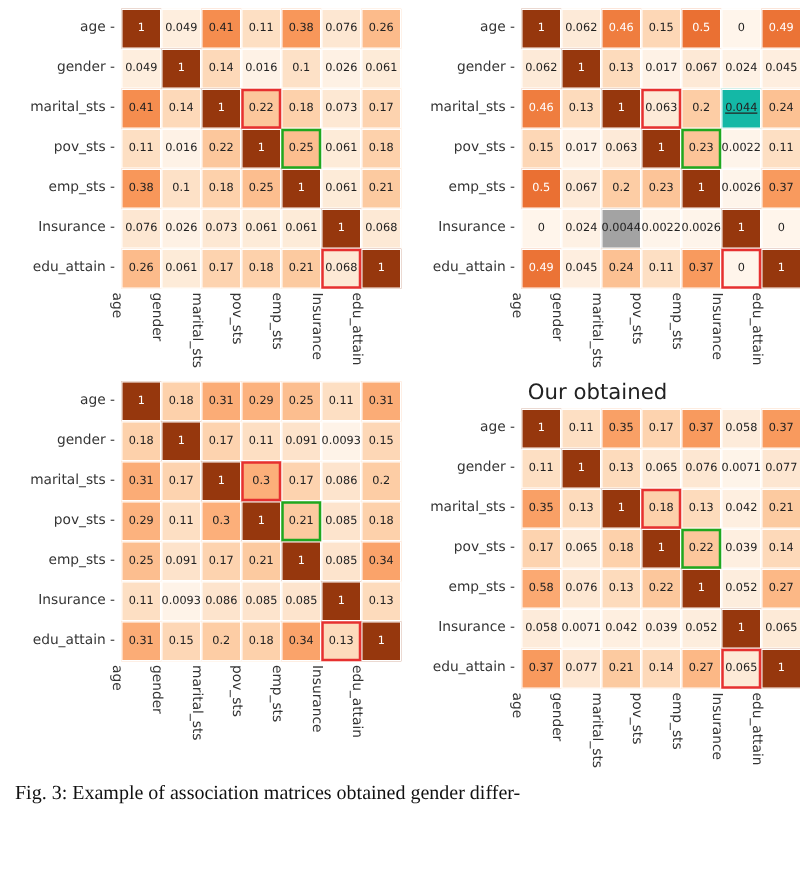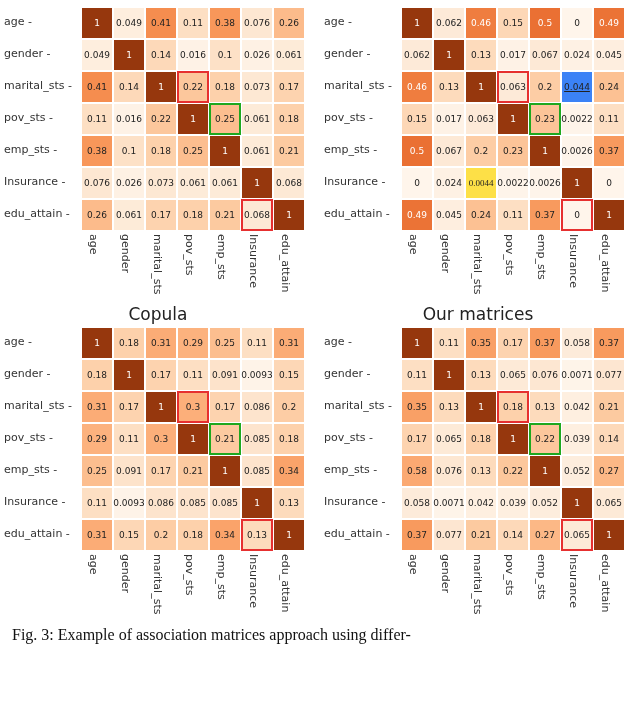--- a/index.html
+++ b/index.html
@@ -2,21 +2,21 @@
 <html><head>
 <meta charset="utf-8">
 <style>
   body { margin:0; padding:0; font-family:"DejaVu Sans","Helvetica Neue",Arial,sans-serif; background:#fff; width:640px; }
   .page { width:640px; padding:6px 4px 0 4px; box-sizing:border-box; }
   .grid2x2 { display:grid; grid-template-columns:1fr 1fr; grid-template-rows:auto auto; gap:4px 8px; }
   .panel { position:relative; width:308px; }
   .panel-title { text-align:center; font-size:17px; font-weight:400; color:#222; margin:0 0 2px 0; }
   .hm-wrap { display:flex; }
   .ylabels { display:flex; flex-direction:column; justify-content:flex-start; }
-  .ylabel { height:32px; width:76px; padding-right:4px; font-size:11px; color:#333; line-height:32px; box-sizing:border-box; }
+  .ylabel { height:32px; width:76px; text-align:right; padding-right:4px; font-size:11px; color:#333; line-height:32px; box-sizing:border-box;margin-left:16px; }
   .hm { display:grid; grid-template-columns:repeat(7,32px); grid-template-rows:repeat(7,32px); border:0.5px solid #fff; }
   .cell { width:32px; height:32px; display:flex; align-items:center; justify-content:center; font-size:9px; color:#222; box-sizing:border-box; border:0.5px solid #fff; position:relative; }
   .cell.hi { color:#fff; }
   .xlabels { display:flex; margin-left:76px; }
   .xlabel { width:32px; height:68px; position:relative; }
   .xlabel span { position:absolute; transform:rotate(90deg); transform-origin:left top; left:20px; top:2px; font-size:11px; color:#333; white-space:nowrap; }
   .highlight-red { position:absolute; border:2.5px solid #e63030; box-sizing:border-box; pointer-events:none; }
   .highlight-green { position:absolute; border:2.5px solid #1fa81f; box-sizing:border-box; pointer-events:none; }
   .caption { font-family:"Times New Roman",serif; font-size:16px; color:#111; margin:6px 8px 0 8px; }
 </style>
@@ -139,39 +139,39 @@
             <div class="cell" style="background: rgb(253, 219, 188);">0.13</div>
             <div class="cell" style="background: rgb(254, 242, 230);">0.017</div>
             <div class="cell" style="background: rgb(253, 233, 214);">0.067</div>
             <div class="cell" style="background: rgb(254, 241, 228);">0.024</div>
             <div class="cell" style="background: rgb(254, 238, 223);">0.045</div>
             <div class="cell hi" style="background: rgb(239, 125, 63);">0.46</div>
             <div class="cell" style="background: rgb(253, 219, 188);">0.13</div>
             <div class="cell hi" style="background: rgb(150, 55, 13);">1</div>
             <div class="cell" style="background: rgb(253, 234, 216);">0.063</div>
             <div class="cell" style="background: rgb(253, 205, 165);">0.2</div>
-            <div class="cell" style="background: #3b82f6; text-decoration: underline;">0.044</div>
+            <div class="cell" style="background: #14b8a6; text-decoration: underline;">0.044</div>
             <div class="cell" style="background: rgb(252, 193, 147);">0.24</div>
             <div class="cell" style="background: rgb(253, 215, 182);">0.15</div>
             <div class="cell" style="background: rgb(254, 242, 230);">0.017</div>
             <div class="cell" style="background: rgb(253, 234, 216);">0.063</div>
             <div class="cell hi" style="background: rgb(150, 55, 13);">1</div>
             <div class="cell" style="background: rgb(252, 196, 152);">0.23</div>
             <div class="cell" style="background: rgb(254, 244, 234);">0.0022</div>
             <div class="cell" style="background: rgb(253, 223, 195);">0.11</div>
             <div class="cell hi" style="background: rgb(234, 112, 51);">0.5</div>
             <div class="cell" style="background: rgb(253, 233, 214);">0.067</div>
             <div class="cell" style="background: rgb(253, 205, 165);">0.2</div>
             <div class="cell" style="background: rgb(252, 196, 152);">0.23</div>
             <div class="cell hi" style="background: rgb(150, 55, 13);">1</div>
             <div class="cell" style="background: rgb(254, 244, 234);">0.0026</div>
             <div class="cell" style="background: rgb(248, 154, 94);">0.37</div>
             <div class="cell" style="background: rgb(255, 245, 235);">0</div>
             <div class="cell" style="background: rgb(254, 241, 228);">0.024</div>
-            <div class="cell" style="background: #fde047; font-family: Liberation Serif, serif;">0.0044</div>
+            <div class="cell" style="background: #a3a3a3;">0.0044</div>
             <div class="cell" style="background: rgb(254, 244, 234);">0.0022</div>
             <div class="cell" style="background: rgb(254, 244, 234);">0.0026</div>
             <div class="cell hi" style="background: rgb(150, 55, 13);">1</div>
             <div class="cell" style="background: rgb(255, 245, 235);">0</div>
             <div class="cell hi" style="background: rgb(235, 115, 54);">0.49</div>
             <div class="cell" style="background: rgb(254, 238, 223);">0.045</div>
             <div class="cell" style="background: rgb(252, 193, 147);">0.24</div>
             <div class="cell" style="background: rgb(253, 223, 195);">0.11</div>
             <div class="cell" style="background: rgb(248, 154, 94);">0.37</div>
             <div class="cell" style="background: rgb(255, 245, 235);">0</div>
@@ -199,21 +199,20 @@
           </div>
           <div class="xlabel">
             <span>Insurance</span>
           </div>
           <div class="xlabel">
             <span>edu_attain</span>
           </div>
         </div>
       </div>
       <div class="panel">
-        <div class="panel-title">Copula</div>
         <div class="hm-wrap">
           <div class="ylabels">
             <div class="ylabel">age -</div>
             <div class="ylabel">gender -</div>
             <div class="ylabel">marital_sts -</div>
             <div class="ylabel">pov_sts -</div>
             <div class="ylabel">emp_sts -</div>
             <div class="ylabel">Insurance -</div>
             <div class="ylabel">edu_attain -</div>
           </div>
@@ -290,21 +289,21 @@
           </div>
           <div class="xlabel">
             <span>Insurance</span>
           </div>
           <div class="xlabel">
             <span>edu_attain</span>
           </div>
         </div>
       </div>
       <div class="panel">
-        <div class="panel-title">Our matrices</div>
+        <div class="panel-title">Our obtained</div>
         <div class="hm-wrap">
           <div class="ylabels">
             <div class="ylabel">age -</div>
             <div class="ylabel">gender -</div>
             <div class="ylabel">marital_sts -</div>
             <div class="ylabel">pov_sts -</div>
             <div class="ylabel">emp_sts -</div>
             <div class="ylabel">Insurance -</div>
             <div class="ylabel">edu_attain -</div>
           </div>
@@ -381,15 +380,15 @@
           </div>
           <div class="xlabel">
             <span>Insurance</span>
           </div>
           <div class="xlabel">
             <span>edu_attain</span>
           </div>
         </div>
       </div>
     </div>
-<div class="caption">Fig. 3: Example of association matrices approach using differ-</div>
+<div class="caption">Fig. 3: Example of association matrices obtained gender differ-</div>
 
 </div>
 
 </body></html>

